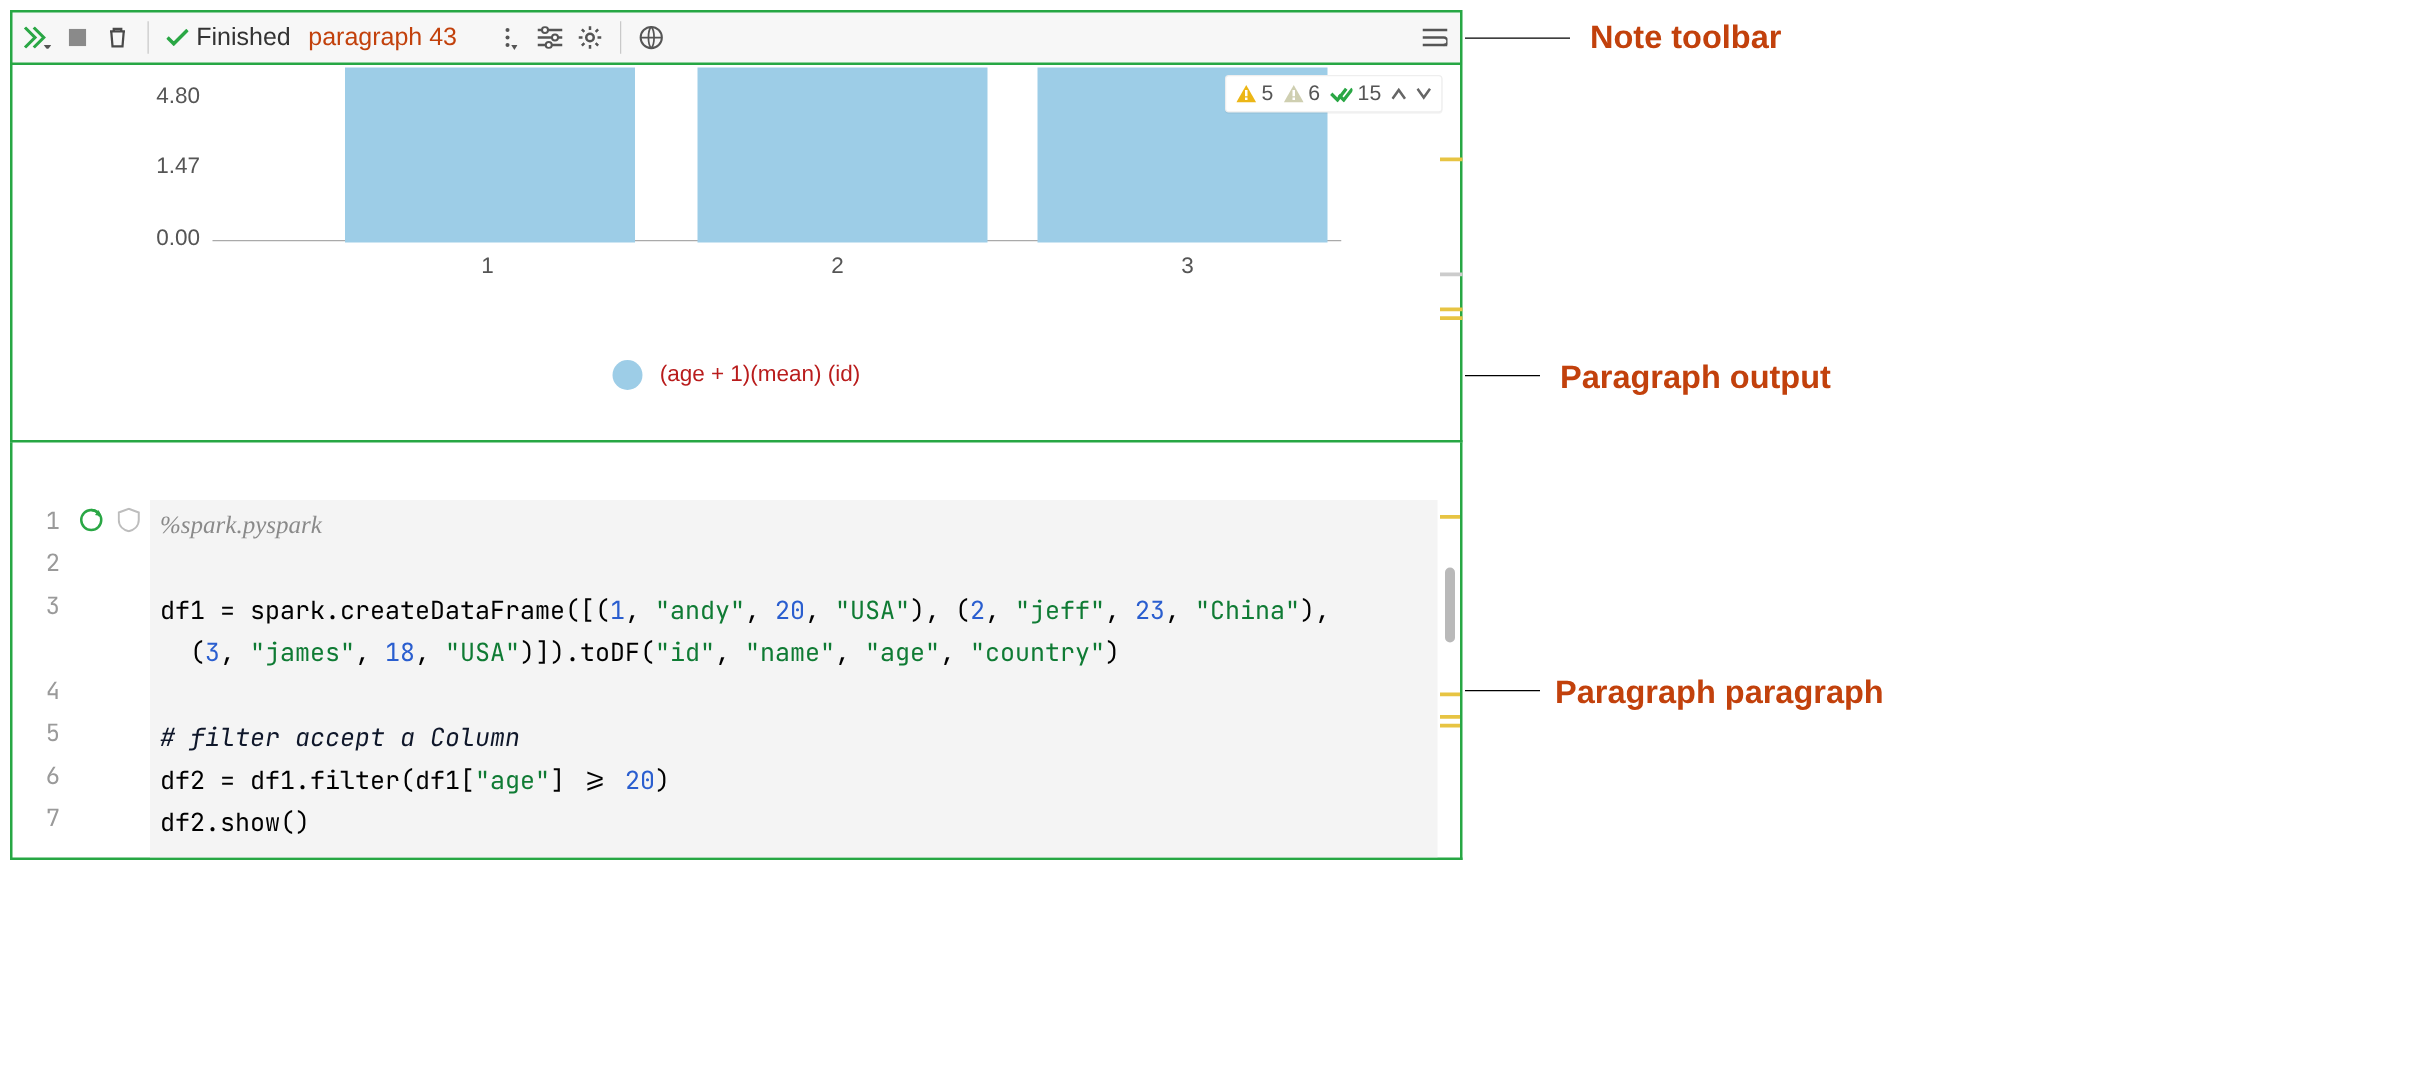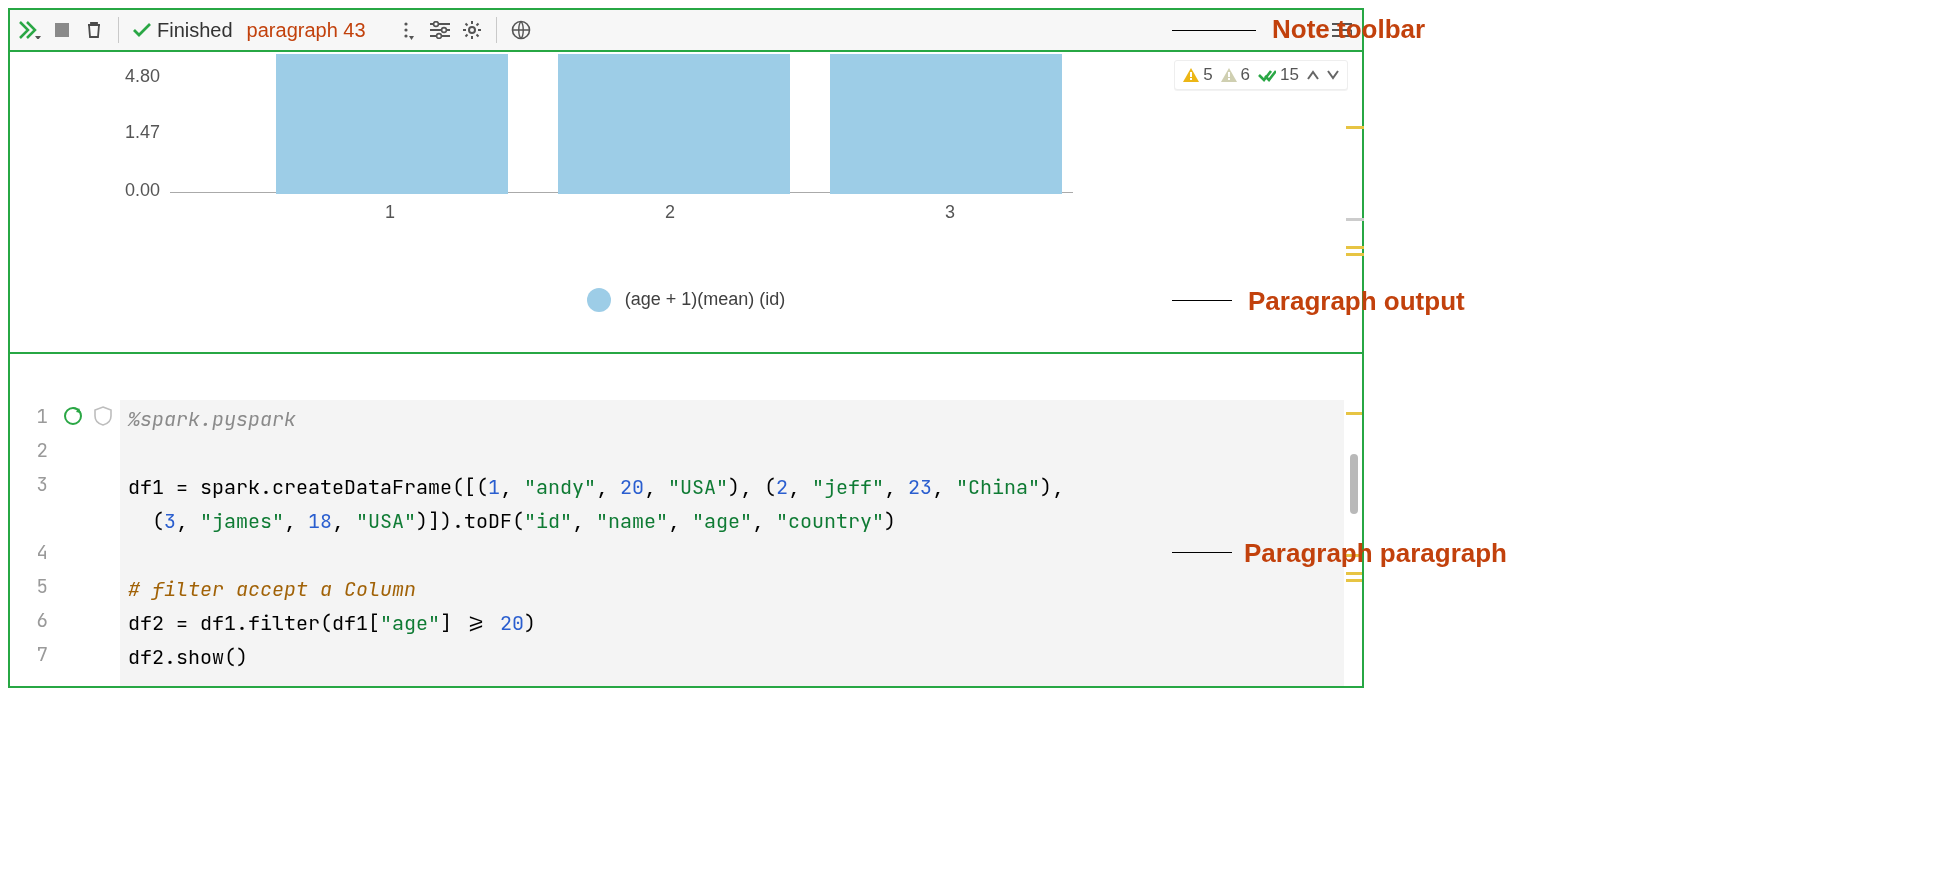--- a/index.html
+++ b/index.html
@@ -9,21 +9,21 @@
     color: #000;
     font-size: 14px;
     width: 1942px;
     height: 872px;
     position: relative;
   }
   .main-panel {
     position: absolute;
     left: 8px;
     top: 8px;
-    width: 1356px;
+    width: 1162px;
   }
   
   .toolbar {
     height: 44px;
     background: #f7f7f7;
     border: 2px solid #27a744;
     display: flex;
     align-items: center;
     padding: 0 6px;
     gap: 4px;
@@ -110,21 +110,21 @@
     font-size:18px;
     color:#555;
   }
   .legend {
     position:absolute;
     top:236px;
     left:0;
     width:100%;
     text-align:center;
     font-size:18px;
-    color:#404040;
+    color:#b91c1c;
   }
   .legend-swatch {
     display:inline-block;
     width:24px;height:24px;
     border-radius:50%;
     background:#9dcde7;
     vertical-align:middle;
     margin-right:14px;
   }
   .footer-took {
@@ -197,24 +197,24 @@
     top:46px;
     right:18px;
     bottom:0;
     background:#f4f4f4;
     padding:2px 8px 8px 8px;
     font-size:20px;
     line-height:34px;
     white-space:pre;
     overflow:hidden;
   }
-  .tok-dir { font-style:italic; color:#8a8a8a; }
+  .tok-dir { font-style:italic; color:#8a8a8a;font-family:Liberation Serif, serif; }
   .tok-str { color:#0f7b34; }
   .tok-num { color:#2a5ecf; }
-  .tok-com { font-style:italic; color:#a16207; }
+  .tok-com { font-style:italic; color:#0f172a; }
   .scroll-thumb {
     position:absolute;
     right:4px;
     top:100px;
     width:8px;
     height:60px;
     background:#b9b9b9;
     border-radius:4px;
   }
   .code-markers-right {

